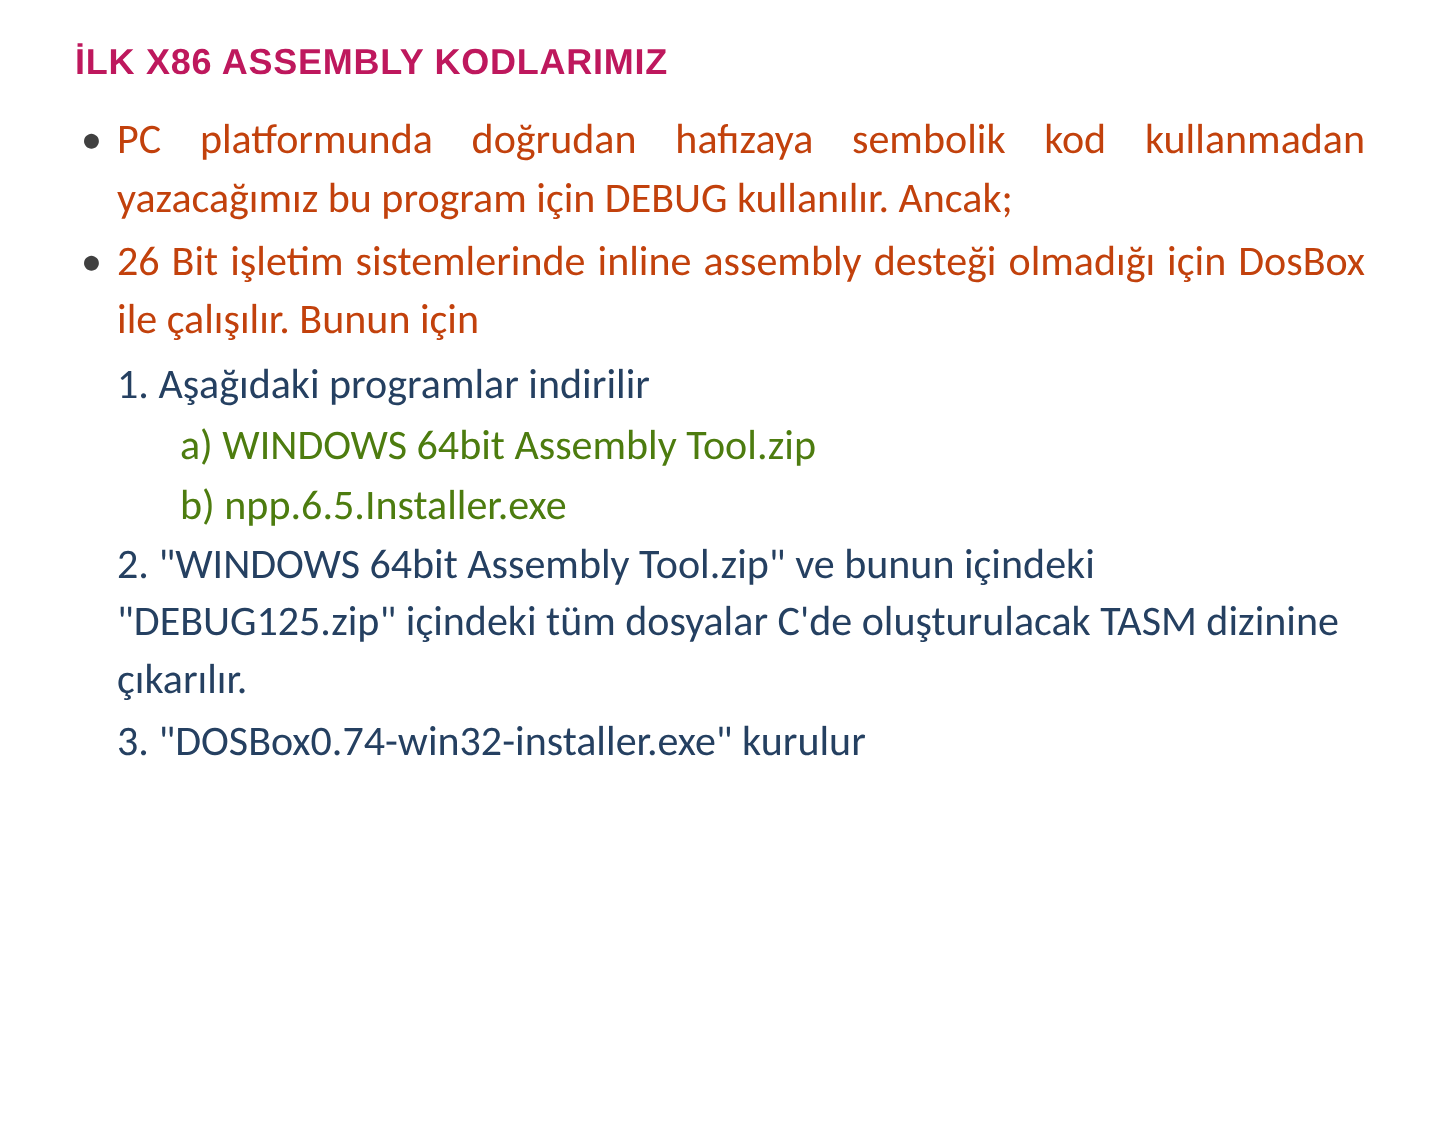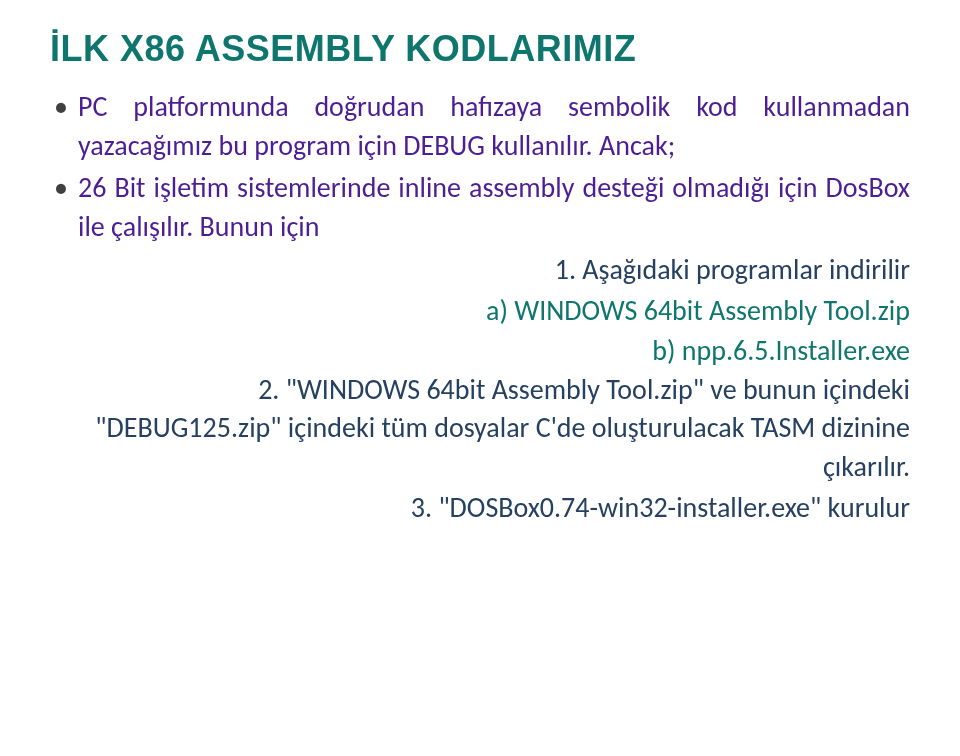--- a/index.html
+++ b/index.html
@@ -10,66 +10,65 @@
     body {
       width: 960px;
       height: 756px;
       background: #ffffff;
       font-family: "Segoe UI", "Gill Sans", "Gill Sans MT", Calibri, sans-serif;
       padding: 28px 50px 40px 50px;
       position: relative;
       overflow: hidden;
     }
     .title {
-      font-size: 36px;
+      font-size: 24px;
       font-weight: bold;
-      color: #0f766e;
+      color: #be185d;
       letter-spacing: 0.5px;
       margin-bottom: 18px;
       font-family: "Segoe UI", Arial, sans-serif;
     }
     .bullet-list {
       list-style: none;
       padding-left: 0;
     }
     .bullet-item {
       position: relative;
       padding-left: 28px;
       font-size: 28px;
-      color: #4c1d95;
+      color: #c2410c;
       line-height: 1.38;
       margin-bottom: 4px;
       text-align: justify;
     }
     .bullet-item::before {
       content: "•";
       position: absolute;
       left: 4px;
       top: 0;
       color: #404040;
       font-size: 28px;
     }
     .numbered-list {
       list-style: none;
       padding-left: 28px;
-      text-align: right;
     }
     .numbered-item {
       font-size: 28px;
       color: #254061;
       line-height: 1.38;
       margin-bottom: 2px;
     }
     .sub-list {
       list-style: none;
       padding-left: 42px;
     }
     .sub-item {
       font-size: 28px;
-      color: #0f766e;
+      color: #4d7c0f;
       line-height: 1.42;
     }
   </style>
 </head>
 <body>
 
 <h1 class="title">İLK X86 ASSEMBLY KODLARIMIZ</h1>
 
 <ul class="bullet-list">
   <li class="bullet-item">PC platformunda doğrudan hafızaya sembolik kod kullanmadan yazacağımız bu program için DEBUG kullanılır. Ancak;</li>

